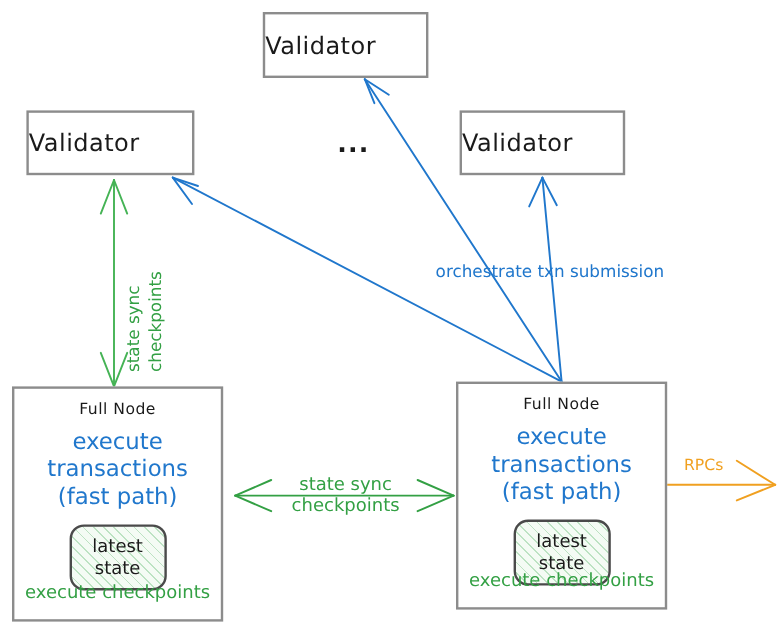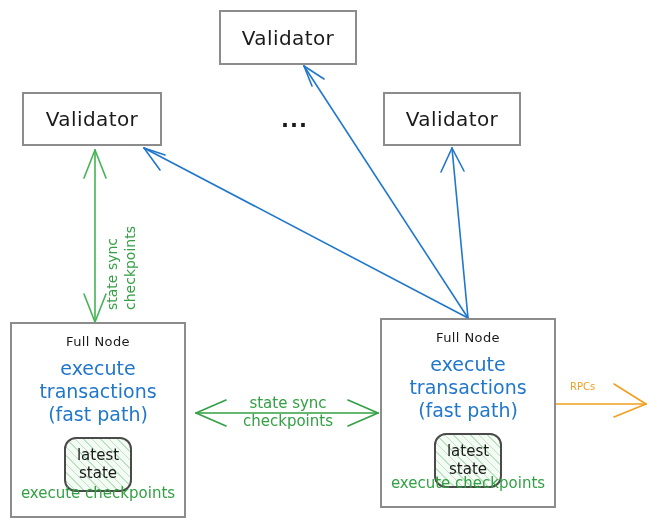--- a/index.html
+++ b/index.html
@@ -27,21 +27,20 @@
   }
   .node-box {
     position: absolute;
     box-sizing: border-box;
     border: 2px solid #8c8c8c;
     background: #ffffff;
   }
   .validator-box {
     display: flex;
     align-items: center;
-    justify-content: center;
   }
   .validator-label {
     font-family: "DejaVu Sans", sans-serif;
     font-size: 20px;
     color: #1a1a1a;
     letter-spacing: 0.4px;
   }
   .fullnode-inner {
     position: relative;
     width: 100%;
@@ -62,21 +61,21 @@
     font-size: 19px;
     color: #2077cc;
     text-align: center;
     line-height: 1.22;
     margin-top: 8px;
   }
   .state-box {
     box-sizing: border-box;
     border: 2px solid #4a4a4a;
     border-radius: 12px;
-    width: 68px;
+    width: 81px;
     text-align: center;
     padding: 7px 4px 8px 4px;
     margin-top: 10px;
     background-color: #f4fbf4;
     background-image: repeating-linear-gradient(
         45deg,
         rgba(60,170,80,0.30) 0px,
         rgba(60,170,80,0.30) 1px,
         rgba(255,255,255,0) 1px,
         rgba(255,255,255,0) 6px);
@@ -106,21 +105,21 @@
     font-size: 21px;
     color: #1a1a1a;
     letter-spacing: 1px;
     font-weight: bold;
   }
   .lbl-orchestrate {
     font-size: 14px;
     color: #2077cc;
   }
   .lbl-rpcs {
-    font-size: 10px;
+    font-size: 13px;
     color: #f0a020;
   }
   .lbl-statesync-mid {
     font-size: 15px;
     color: #33a044;
     text-align: center;
     line-height: 1.2;
   }
   .vert-label {
     position: absolute;
@@ -188,20 +187,21 @@
 
   <div class="node-box validator-box" style="left:383px; top:92px; width:138px; height:54px;">
     <span class="validator-label">Validator</span>
   </div>
 
   <div class="free-label lbl-ellipsis" style="left:281px; top:108px;">...</div>
 
   <div class="vert-label" style="left:104px; top:310px;">state sync</div>
   <div class="vert-label" style="left:122px; top:310px;">checkpoints</div>
 
+  <div class="free-label lbl-orchestrate" style="left:363px; top:219px;">orchestrate txn submission</div>
 
   <div class="free-label lbl-statesync-mid" style="left:234px; top:394px; width:108px;"><span>state sync</span><br><span>checkpoints</span></div>
 
   <div class="free-label lbl-rpcs" style="left:570px; top:381px;">RPCs</div>
 
   <div class="node-box" style="left:10px; top:322px; width:176px; height:196px;">
     <div class="fullnode-inner">
       <div class="fullnode-title">Full Node</div>
       <div class="fullnode-blue"><span>execute transactions</span><br><span>(fast path)</span></div>
       <div class="state-box">

